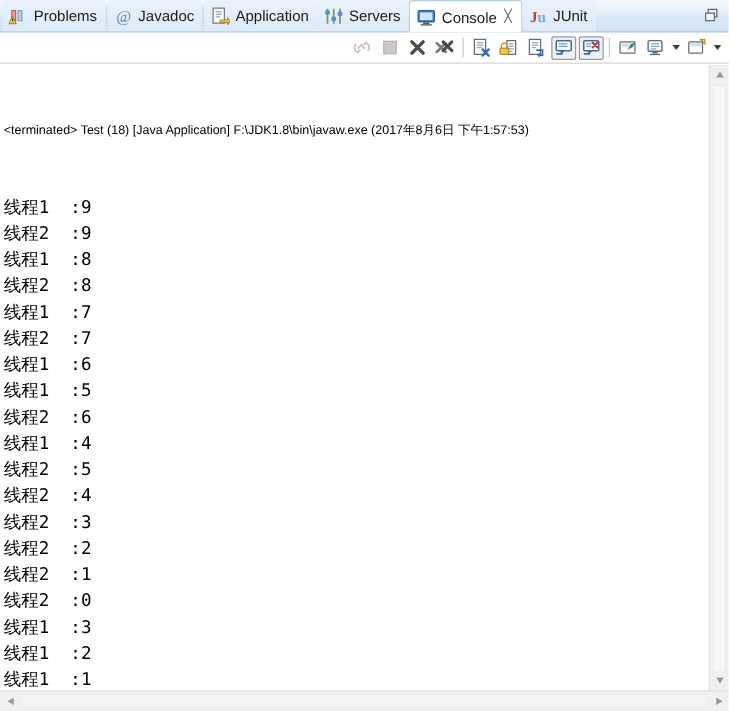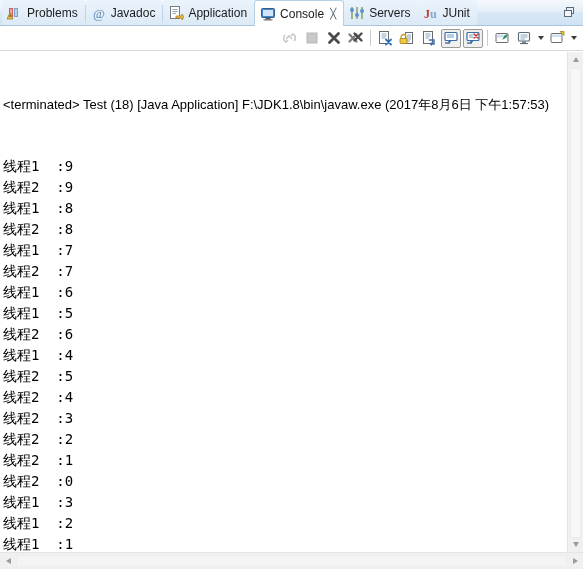--- a/index.html
+++ b/index.html
@@ -153,21 +153,21 @@
   .console-text {
     font-family: "DejaVu Sans Mono", "Liberation Mono", monospace;
     font-size: 14px;
     line-height: 21px;
     color: #000000;
     padding: 1px 0 0 3px;
     white-space: pre;
   }
   .line-header {
     font-family: "Liberation Sans", sans-serif;
-    font-size: 13px;
+    font-size: 10px;
     line-height: 19px;
     color: #000000;
     white-space: pre;
   }
   .out-line { white-space: pre; }
 
   
   .vscroll {
     position: absolute;
     right: 0; top: 0;
@@ -258,45 +258,45 @@
         <rect x="2.5" y="1.5" width="9" height="12" fill="#ffffff" stroke="#7b7b7b" stroke-width="1"></rect>
         <line x1="4.5" y1="4.5" x2="9.5" y2="4.5" stroke="#8fa8c0" stroke-width="1"></line>
         <line x1="4.5" y1="6.5" x2="9.5" y2="6.5" stroke="#8fa8c0" stroke-width="1"></line>
         <line x1="4.5" y1="8.5" x2="8" y2="8.5" stroke="#8fa8c0" stroke-width="1"></line>
         <path d="M8 11 L14 11 L14 9 L16 12 L14 15 L14 13 L8 13 Z" fill="#f2c14a" stroke="#9c7a1a" stroke-width="0.7"></path>
       </svg>
     </span>
     <span class="label">Application</span>
   </div>
 
-  <div class="tab active">
-    <span class="ticon">
-      <svg width="16" height="16" viewBox="0 0 16 16">
-        <rect x="1.5" y="2.5" width="13" height="9" rx="1" fill="#4a86c8" stroke="#2d5c8f" stroke-width="1"></rect>
-        <rect x="3" y="4" width="10" height="6" fill="#cfe4f7"></rect>
-        <rect x="5.5" y="12" width="5" height="1.6" fill="#5a5a5a"></rect>
-        <rect x="3.5" y="13.3" width="9" height="1.2" fill="#6e6e6e"></rect>
-      </svg>
-    </span>
-    <span class="label">Console</span>
-    <span class="tab-close">╳</span>
-  </div>
-
   <div class="tab inactive">
     <span class="ticon">
       <svg width="16" height="16" viewBox="0 0 16 16">
         <line x1="3" y1="2" x2="3" y2="14" stroke="#7d9b5e" stroke-width="1.4"></line>
         <line x1="8" y1="2" x2="8" y2="14" stroke="#7d9b5e" stroke-width="1.4"></line>
         <line x1="13" y1="2" x2="13" y2="14" stroke="#7d9b5e" stroke-width="1.4"></line>
         <circle cx="3" cy="5" r="2" fill="#5b8fd0"></circle>
         <circle cx="8" cy="10" r="2" fill="#5b8fd0"></circle>
         <circle cx="13" cy="6" r="2" fill="#5b8fd0"></circle>
       </svg>
     </span>
     <span class="label">Servers</span>
+  </div>
+
+  <div class="tab active">
+    <span class="ticon">
+      <svg width="16" height="16" viewBox="0 0 16 16">
+        <rect x="1.5" y="2.5" width="13" height="9" rx="1" fill="#4a86c8" stroke="#2d5c8f" stroke-width="1"></rect>
+        <rect x="3" y="4" width="10" height="6" fill="#cfe4f7"></rect>
+        <rect x="5.5" y="12" width="5" height="1.6" fill="#5a5a5a"></rect>
+        <rect x="3.5" y="13.3" width="9" height="1.2" fill="#6e6e6e"></rect>
+      </svg>
+    </span>
+    <span class="label">Console</span>
+    <span class="tab-close">╳</span>
   </div>
 
   <div class="tab inactive">
     <span class="ticon">
       <svg width="16" height="16" viewBox="0 0 16 16">
         <text x="1" y="12.5" font-family="Liberation Serif, serif" font-size="12" font-weight="bold" fill="#c0392b">J</text>
         <text x="7" y="12.5" font-family="Liberation Serif, serif" font-size="12" font-weight="bold" fill="#7fa8cc">u</text>
       </svg>
     </span>
     <span class="label">JUnit</span>

